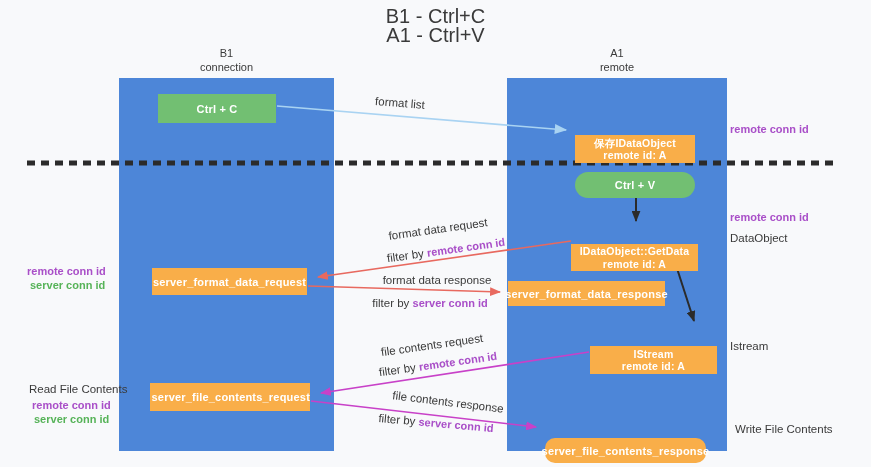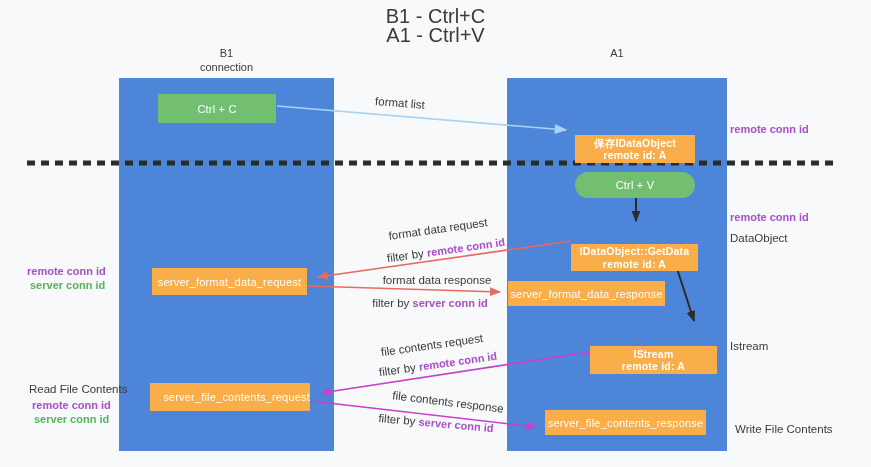--- a/index.html
+++ b/index.html
@@ -13,21 +13,21 @@
   }
   .colhead {
     position:absolute; top:47px; text-align:center; font-size:11px;
     line-height:13.5px; color:#3a3a3a; z-index:2;
   }
   .column { position:absolute; top:78px; height:373px; background:var(--column-blue,#4d86d8); z-index:1; }
   .arrows { position:absolute; left:0; top:0; z-index:2; }
   .box {
     position:absolute; z-index:3; display:flex; flex-direction:column;
     align-items:center; justify-content:center; color:#ffffff; text-align:center;
-    font-weight:400; letter-spacing:.2px;
+    font-weight:700; letter-spacing:.2px;
   }
   .green  { background:var(--box-green,#72bf72); font-size:11px; }
   .orange { background:var(--box-orange,#f9ae49); font-size:11px; }
   .two-line { font-size:10.5px; line-height:12.5px; font-weight:600;margin-top:16px; }
   .lbl { position:absolute; z-index:4; white-space:nowrap; font-size:11.5px; color:#3a3a3a; }
   .center { text-align:center; }
   .purple { color:var(--text-purple,#a94fc8); font-weight:bold; font-size:11px; }
   .greentxt { color:var(--text-green,#56b358); font-weight:bold; font-size:11px; }
 </style>
 </head>
@@ -39,20 +39,21 @@
     <div>B1 - Ctrl+C</div>
     <div>A1 - Ctrl+V</div>
   </div>
 
   <div class="colhead" style="left:119px; width:215px;">
     <div>B1</div>
     <div>connection</div>
   </div>
   <div class="colhead" style="left:507px; width:220px;">
     <div>A1</div>
+    <div>remote</div>
   </div>
 
   <div class="column" style="left:119px; width:215px;"></div>
   <div class="column" style="left:507px; width:220px;"></div>
 
   <svg class="arrows" width="871" height="467" viewBox="0 0 871 467">
     <defs>
       <marker id="ah-blue" viewBox="0 0 10 8" markerWidth="13" markerHeight="10" refX="9" refY="4" orient="auto" markerUnits="userSpaceOnUse">
         <path d="M0,0 L10,4 L0,8 z" fill="var(--arrow-lightblue,#a9d3f2)"></path>
       </marker>
@@ -112,21 +113,21 @@
 
   <div class="box orange two-line" style="left:590px; top:330px; width:127px; height:28px;">
     <div>IStream</div>
     <div>remote id: A</div>
   </div>
 
   <div class="box orange" style="left:150px; top:383px; width:160px; height:28px;align-items:flex-end;">
     <div>server_file_contents_request</div>
   </div>
 
-  <div class="box orange" style="left:545px; top:410px; width:161px; height:25px;">
+  <div class="box orange" style="left:545px; top:438px; width:161px; height:25px;border-radius:10px;">
     <div>server_file_contents_response</div>
   </div>
 
   <div class="lbl center" style="left:345px; top:97px; width:110px; transform:rotate(4.5deg);">format list</div>
 
   <div class="lbl center" style="left:363px; top:223px; width:150px; transform:rotate(-8deg);">format data request</div>
   <div class="lbl center" style="left:366px; top:244px; width:160px; transform:rotate(-8deg);">
     <span>filter by </span>
     <span class="purple">remote conn id</span>
   </div>

